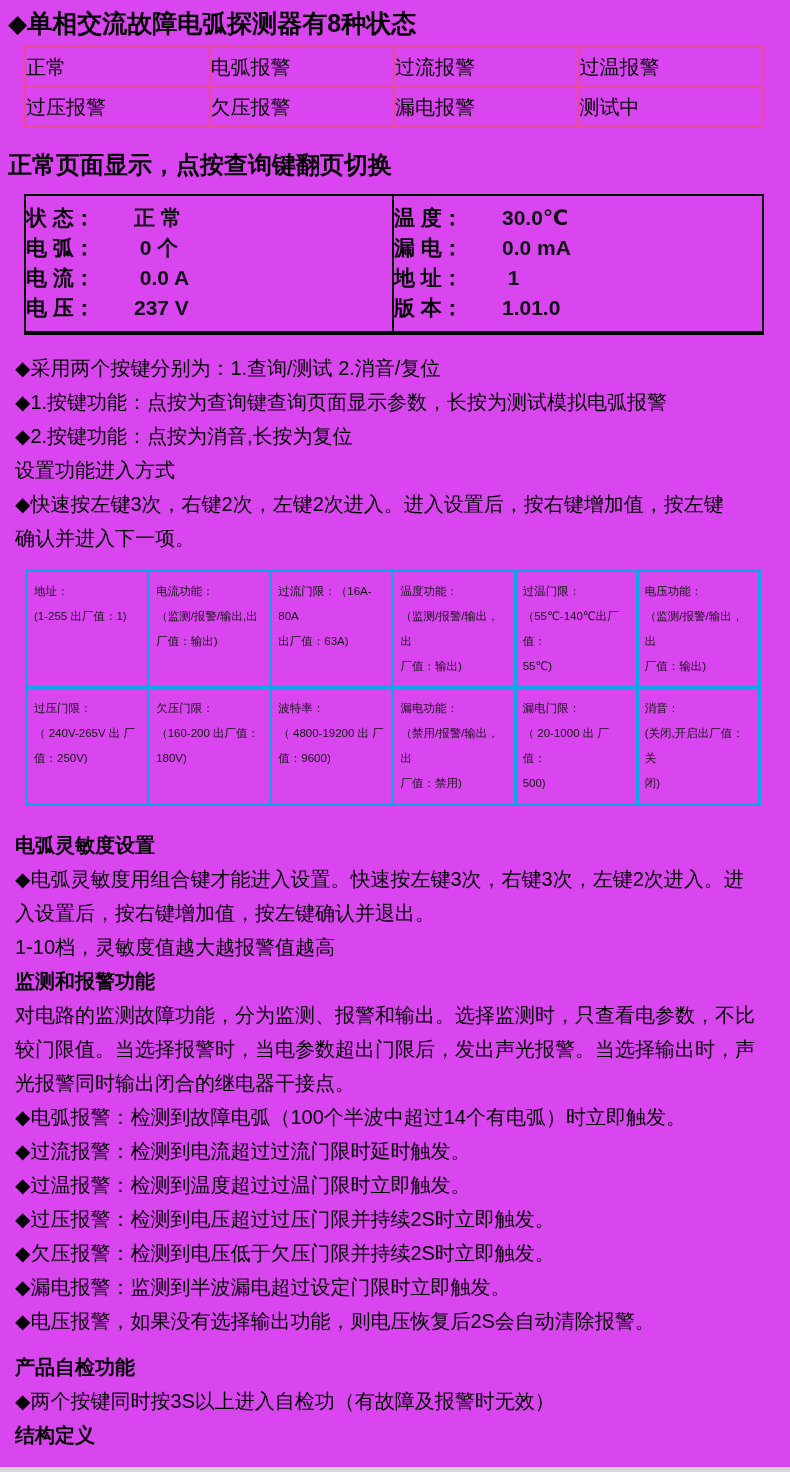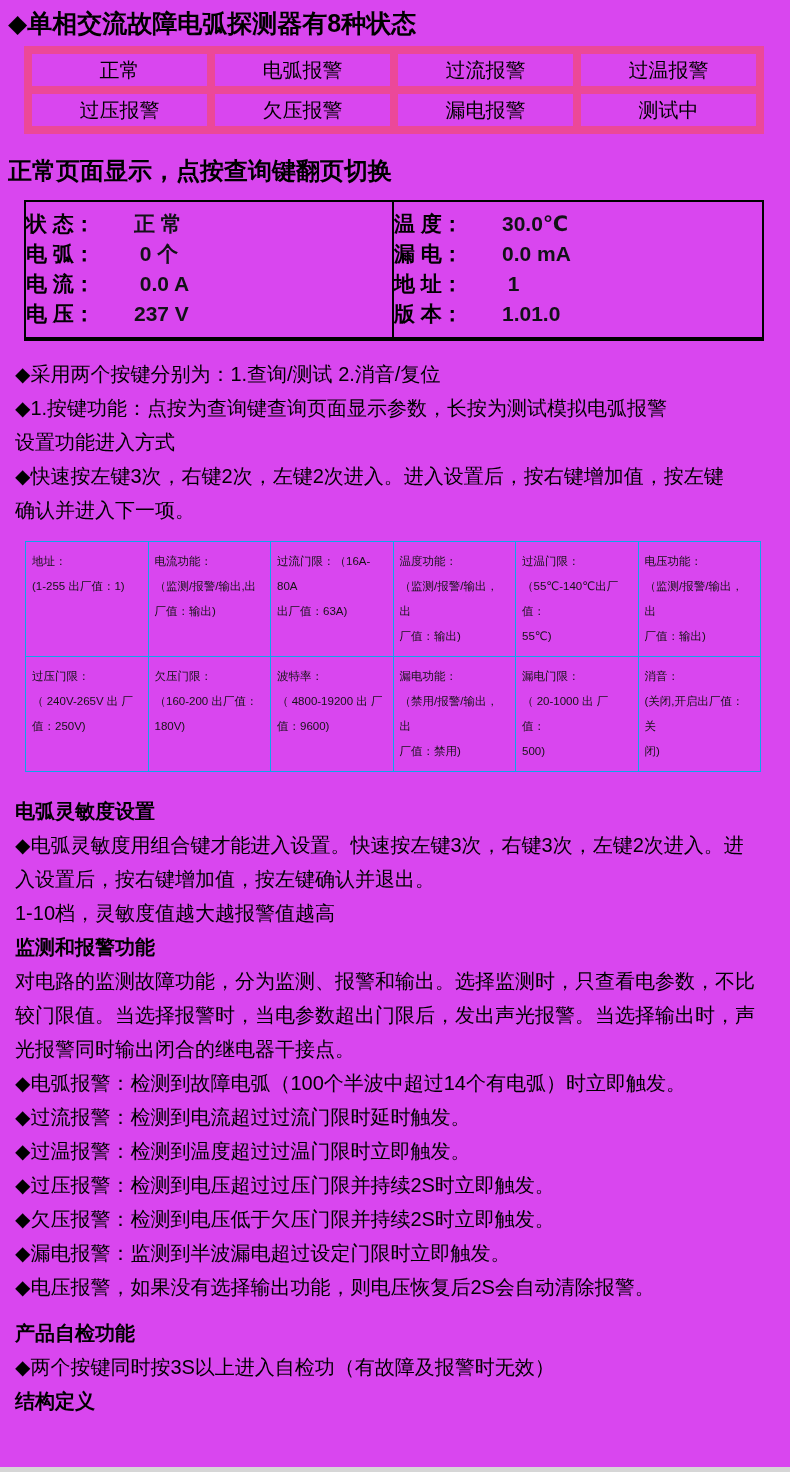--- a/index.html
+++ b/index.html
@@ -21,23 +21,22 @@
     white-space: pre;
   }
   
   table.status-table {
     margin: 8px 0 0 24px;
     width: 740px;
     border-collapse: collapse;
     table-layout: fixed;
   }
   table.status-table td {
-    border: 8px solid #ec4899;
+    border: 2px solid #ec4899;
     height: 40px;
-    text-align: center;
     font-size: 20px;
     padding: 0;
   }
   
   .h2 {
     margin: 22px 0 0 8px;
     font-size: 24px;
     font-weight: bold;
     line-height: 30px;
     white-space: pre;
@@ -80,21 +79,21 @@
   .mt22 { margin-top: 22px; }
   .mt12 { margin-top: 12px; }
   
   table.settings-table {
     margin: 14px 0 0 25px;
     width: 736px;
     border-collapse: collapse;
     table-layout: fixed;
   }
   table.settings-table td {
-    border: 1px solid #0ea5e9;
+    border: 3px solid #0ea5e9;
     vertical-align: top;
     padding: 7px 6px;
     font-size: 11.5px;
     line-height: 25px;
     color: #141414;
   }
   table.settings-table tr.r1 { height: 106px; }
   table.settings-table tr.r2 { height: 110px; }
   .cell-line { white-space: pre-wrap; }
   
@@ -144,20 +143,21 @@
       <div class="panel-row"><span class="panel-label">温 度：</span><span class="panel-value">30.0℃</span></div>
       <div class="panel-row"><span class="panel-label">漏 电：</span><span class="panel-value">0.0 mA</span></div>
       <div class="panel-row"><span class="panel-label">地 址：</span><span class="panel-value"> 1</span></div>
       <div class="panel-row"><span class="panel-label">版 本：</span><span class="panel-value">1.01.0</span></div>
     </div>
   </div>
 
   <div class="body-block mt16">
     <div class="line">◆采用两个按键分别为：1.查询/测试 2.消音/复位</div>
     <div class="line">◆1.按键功能：点按为查询键查询页面显示参数，长按为测试模拟电弧报警</div>
+    <div class="line">◆2.按键功能：点按为消音,长按为复位</div>
     <div class="line">设置功能进入方式</div>
     <div class="line">◆快速按左键3次，右键2次，左键2次进入。进入设置后，按右键增加值，按左键</div>
     <div class="line">确认并进入下一项。</div>
   </div>
 
   <table class="settings-table">
     <tbody>
       <tr class="r1">
         <td>
           <div class="cell-line">地址：</div>

